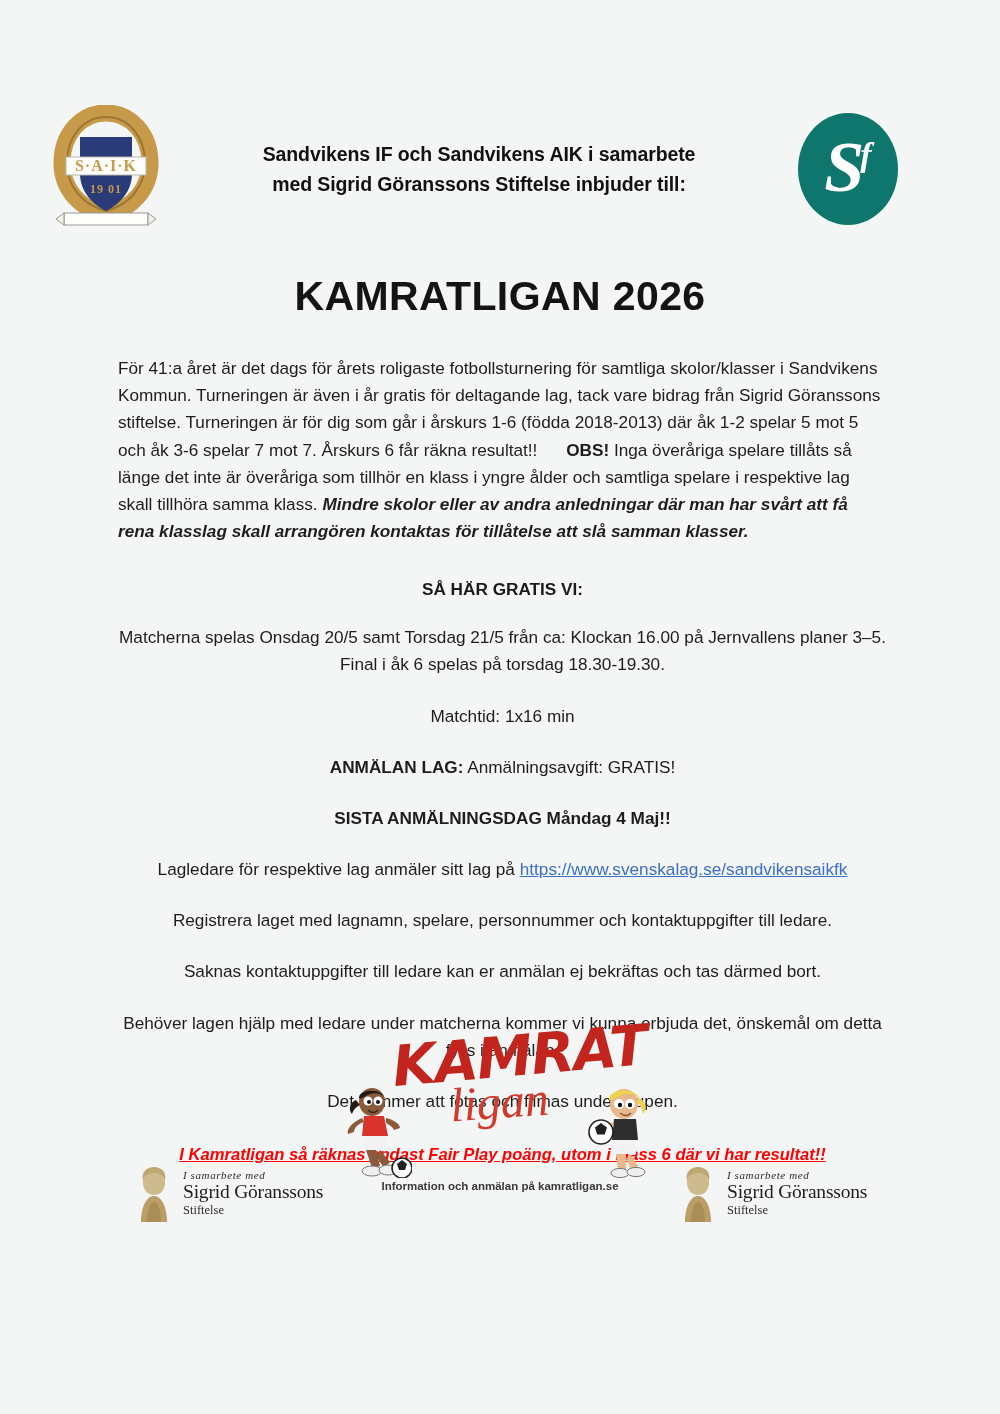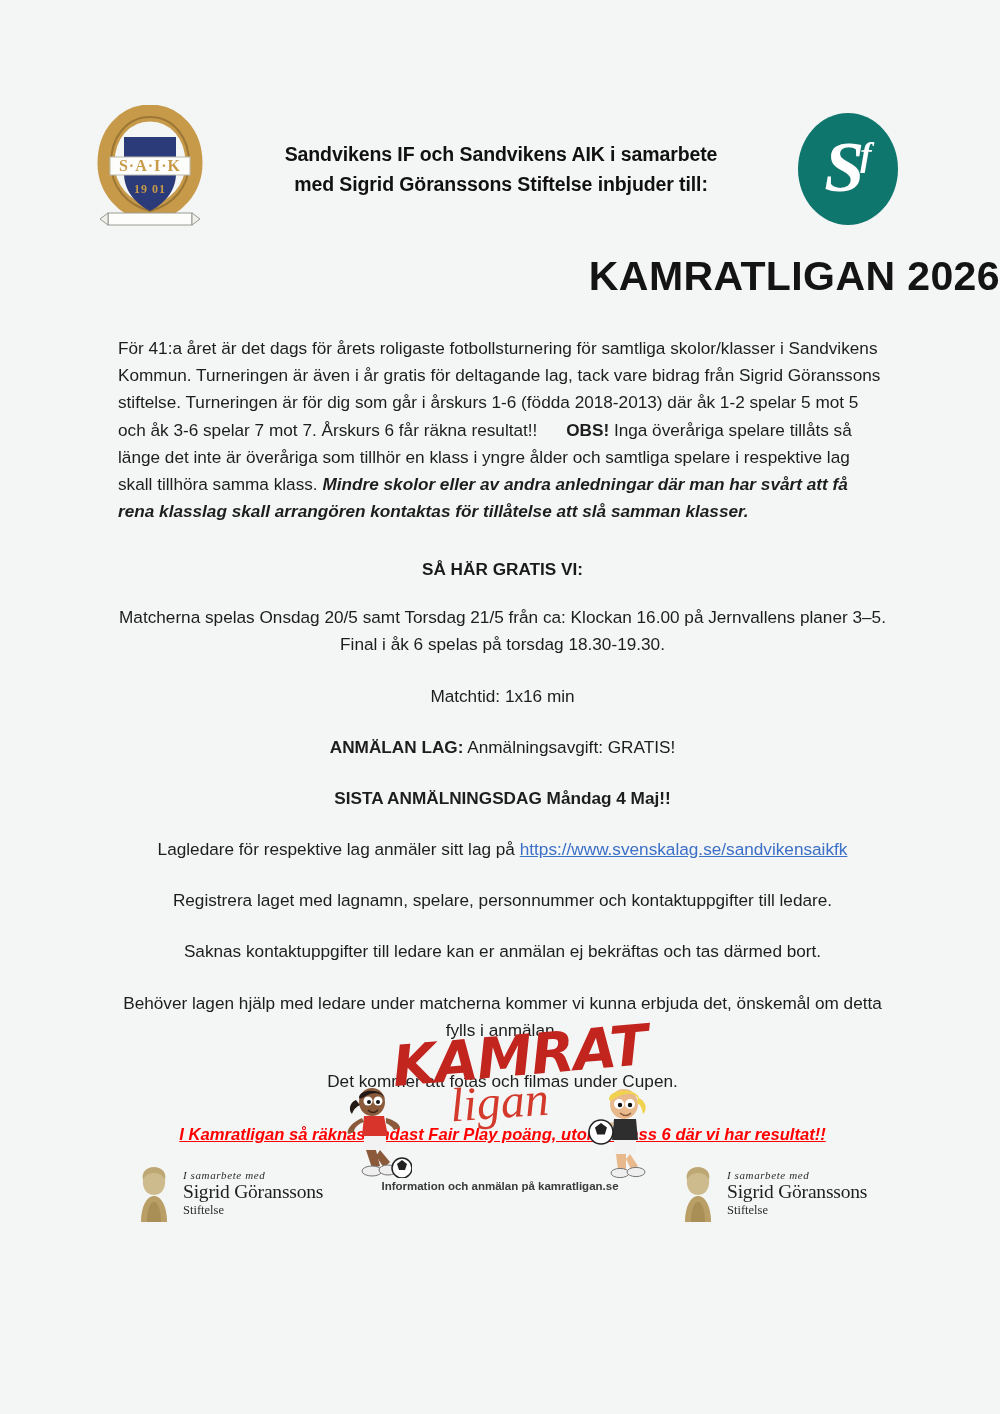--- a/index.html
+++ b/index.html
@@ -20,21 +20,21 @@
     width: 1000px;
     height: 1414px;
     box-sizing: border-box;
   }
 
   
   .header {
     display: flex;
     align-items: center;
     justify-content: space-between;
-    padding: 105px 100px 0 94px;
+    padding: 105px 100px 0 50px;
     box-sizing: border-box;
   }
   .header-text {
     flex: 1;
     text-align: center;
     font-size: 19.5px;
     font-weight: bold;
     line-height: 1.55;
     letter-spacing: -0.1px;
     color: #111;
@@ -81,25 +81,25 @@
     transform: translateY(-2px);
   }
   .sif-mono sup {
     font-size: 34px;
     vertical-align: super;
     letter-spacing: 0;
   }
 
   
   .doc-title {
-    text-align: right;
+    text-align: center;
     font-size: 41px;
     font-weight: bold;
     letter-spacing: 0.4px;
-    margin: 20px 0 0 0;
+    margin: 40px 0 0 0;
     color: #141414;
   }
 
   
   .content {
     padding: 0 113px 0 118px;
     box-sizing: border-box;
   }
   .intro {
     margin-top: 35px;

